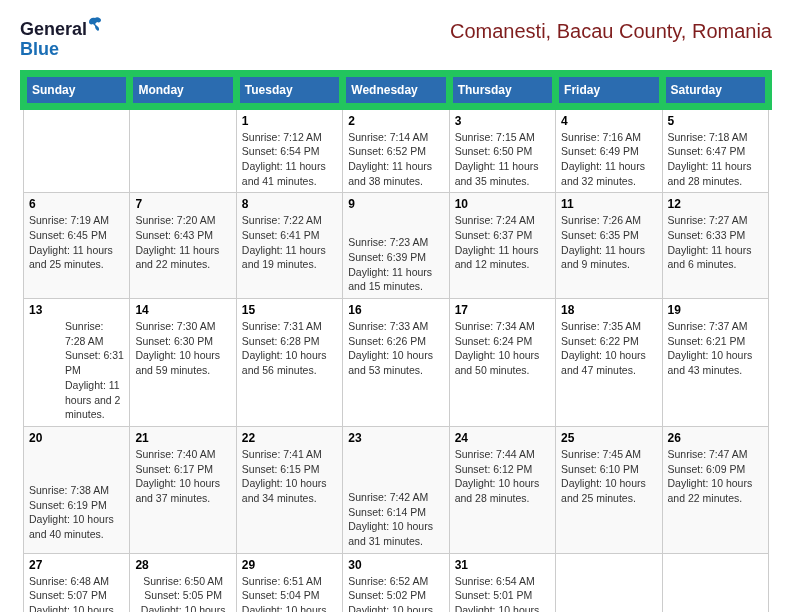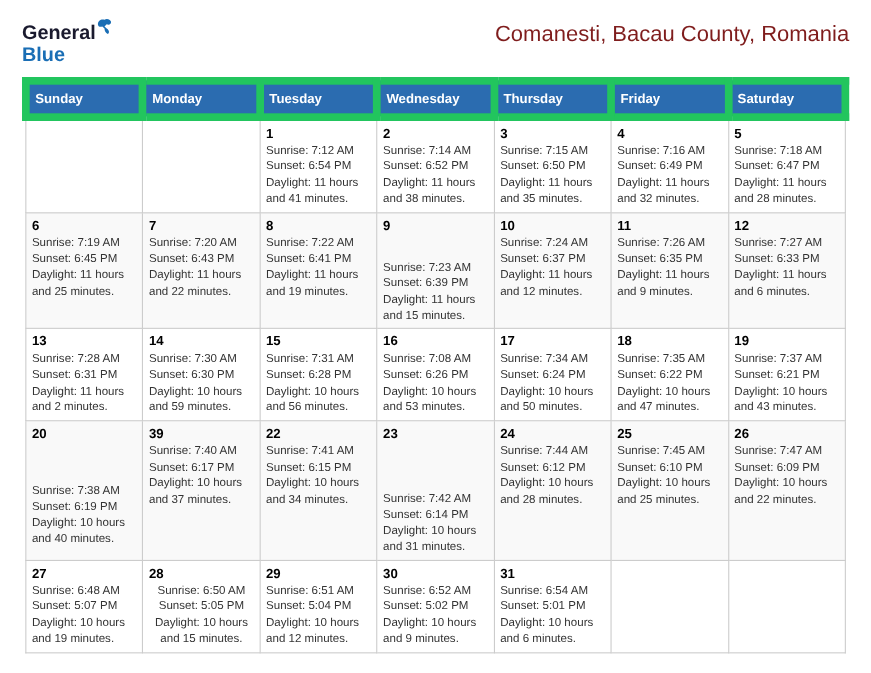--- a/index.html
+++ b/index.html
@@ -192,39 +192,39 @@
         <td>
           <span class="day-number">12</span>
           <div class="day-info" style="white-space: pre-line;">Sunrise: 7:27 AM
 Sunset: 6:33 PM
 Daylight: 11 hours and 6 minutes.</div>
         </td>
       </tr>
       <tr>
         <td>
           <span class="day-number">13</span>
-          <div class="day-info" style="white-space: pre-line;">Sunrise: 7:28 AM
+          <div class="day-info" style="white-space: pre-line; margin-left: 36px;">Sunrise: 7:28 AM
 Sunset: 6:31 PM
 Daylight: 11 hours and 2 minutes.</div>
         </td>
         <td>
           <span class="day-number">14</span>
           <div class="day-info" style="white-space: pre-line;">Sunrise: 7:30 AM
 Sunset: 6:30 PM
 Daylight: 10 hours and 59 minutes.</div>
         </td>
         <td>
           <span class="day-number">15</span>
           <div class="day-info" style="white-space: pre-line;">Sunrise: 7:31 AM
 Sunset: 6:28 PM
 Daylight: 10 hours and 56 minutes.</div>
         </td>
         <td>
           <span class="day-number">16</span>
-          <div class="day-info" style="white-space: pre-line;">Sunrise: 7:08 AM
+          <div class="day-info" style="white-space: pre-line;">Sunrise: 7:33 AM
 Sunset: 6:26 PM
 Daylight: 10 hours and 53 minutes.</div>
         </td>
         <td>
           <span class="day-number">17</span>
           <div class="day-info" style="white-space: pre-line;">Sunrise: 7:34 AM
 Sunset: 6:24 PM
 Daylight: 10 hours and 50 minutes.</div>
         </td>
         <td>
@@ -241,21 +241,21 @@
         </td>
       </tr>
       <tr>
         <td>
           <span class="day-number">20</span>
           <div class="day-info" style="white-space: pre-line; margin-top: 38px;">Sunrise: 7:38 AM
 Sunset: 6:19 PM
 Daylight: 10 hours and 40 minutes.</div>
         </td>
         <td>
-          <span class="day-number">39</span>
+          <span class="day-number">21</span>
           <div class="day-info" style="white-space: pre-line;">Sunrise: 7:40 AM
 Sunset: 6:17 PM
 Daylight: 10 hours and 37 minutes.</div>
         </td>
         <td>
           <span class="day-number">22</span>
           <div class="day-info" style="white-space: pre-line;">Sunrise: 7:41 AM
 Sunset: 6:15 PM
 Daylight: 10 hours and 34 minutes.</div>
         </td>

